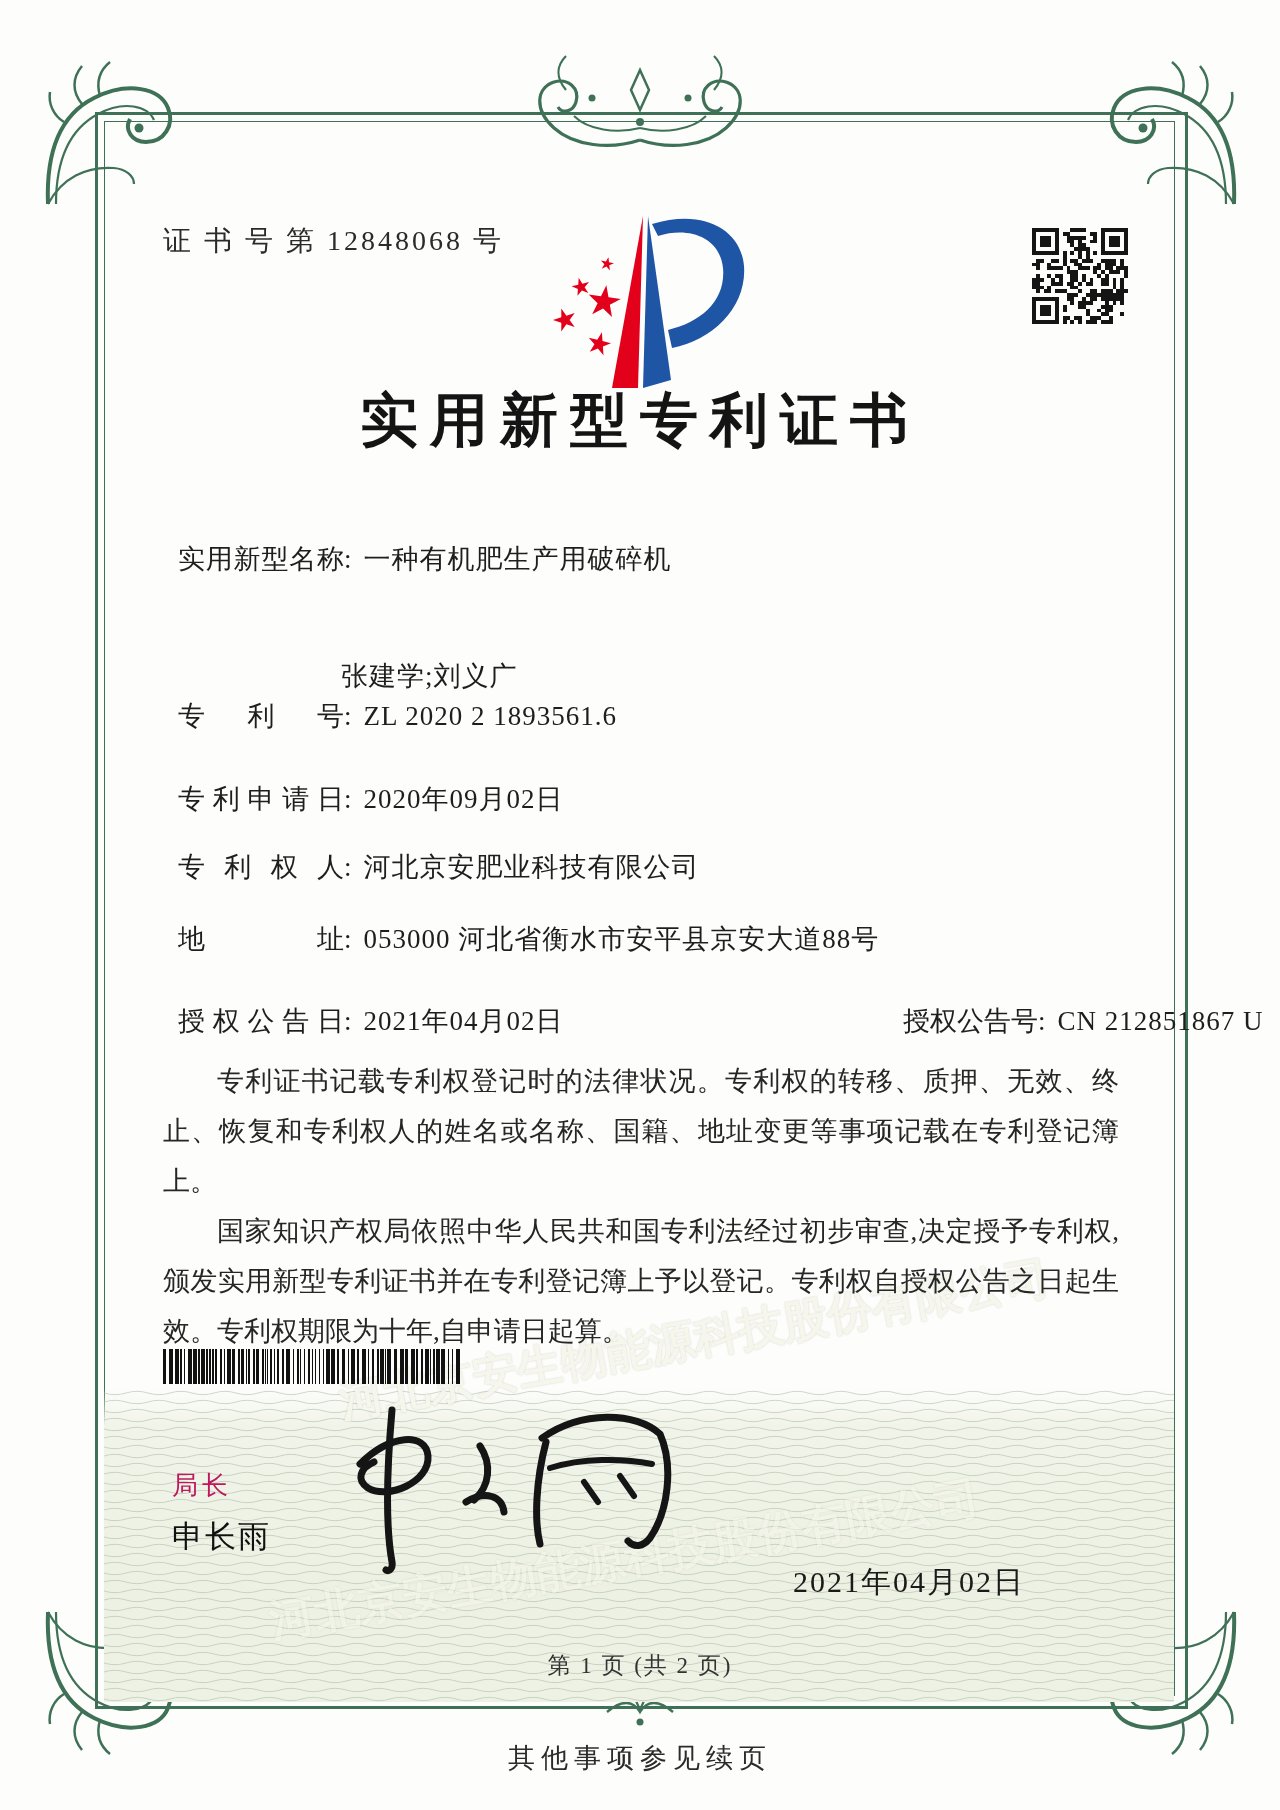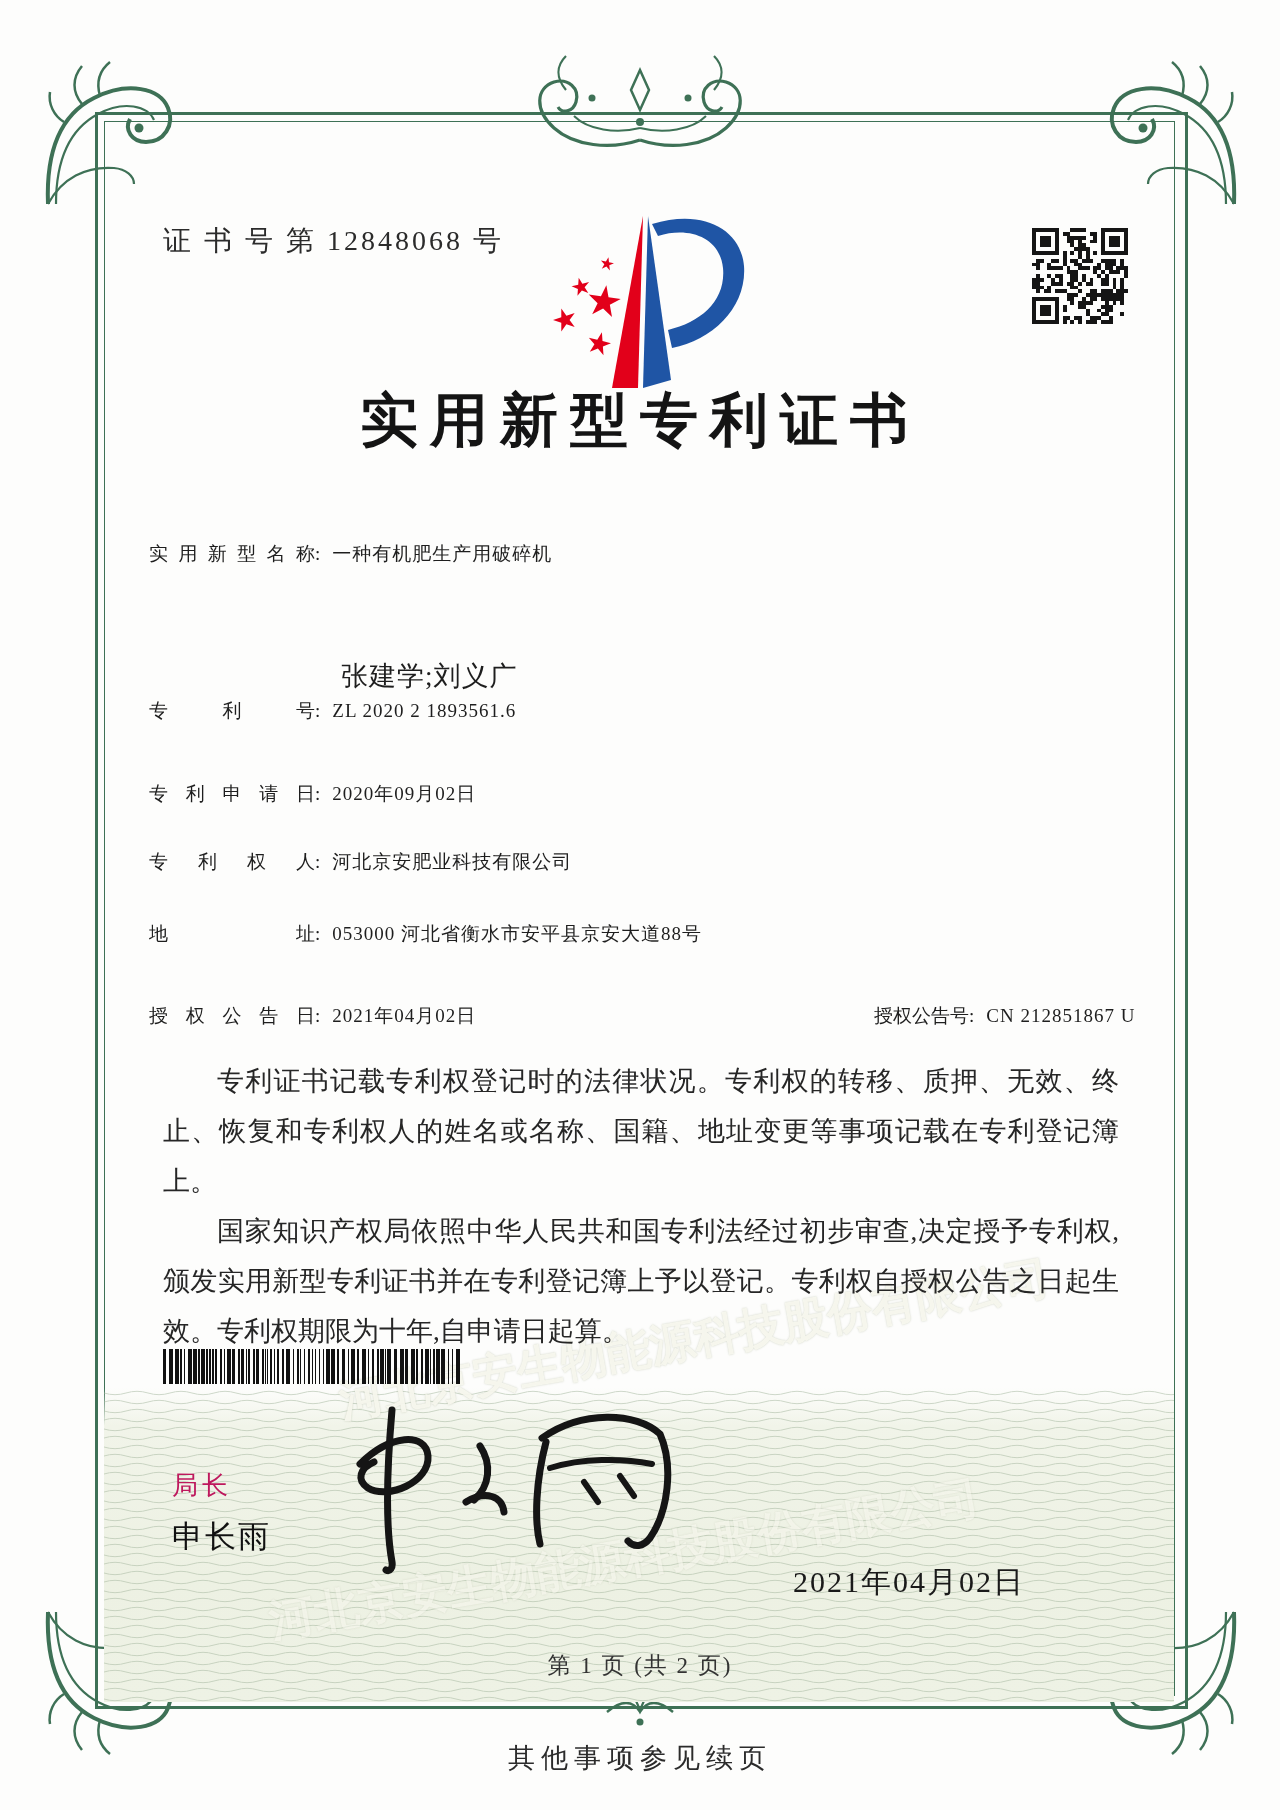--- a/index.html
+++ b/index.html
@@ -23,21 +23,21 @@
   .bottom-ornament { position:absolute; left:595px; top:1672px; width:90px; height:62px; }
 
   
   .cert-no { position:absolute; left:163px; top:222px; font-size:28px; letter-spacing:3px; color:#2b2b2b; }
   .logo { position:absolute; left:548px; top:208px; width:215px; height:190px; }
   .qr { position:absolute; left:1032px; top:228px; width:96px; height:96px; }
   .title { position:absolute; left:0; top:382px; width:100%; text-align:center;
            font-size:58px; font-weight:700; letter-spacing:12px; color:#141414; }
 
   
-  .field-row { position:absolute; left:149px; font-size:19px; white-space:nowrap; color:#1e1e1e; }
+  .field-row { position:absolute; left:178px; font-size:27px; white-space:nowrap; color:#1e1e1e; }
   .flabel { display:inline-block; width:166px; text-align:justify; text-align-last:justify; }
   .fcolon { display:inline-block; margin-right:12px; }
   .fvalue { letter-spacing:1px; }
   .inv2 { position:absolute; left:341px; font-size:27px; letter-spacing:1px; color:#1e1e1e; }
   .grant-no-group { position:absolute; left:725px; top:0; }
 
   
   .body-text { position:absolute; left:163px; top:1056px; width:956px;
                font-size:27px; line-height:50px; color:#262626; text-align:justify; }
   .body-text p { margin:0; text-indent:2em; }

